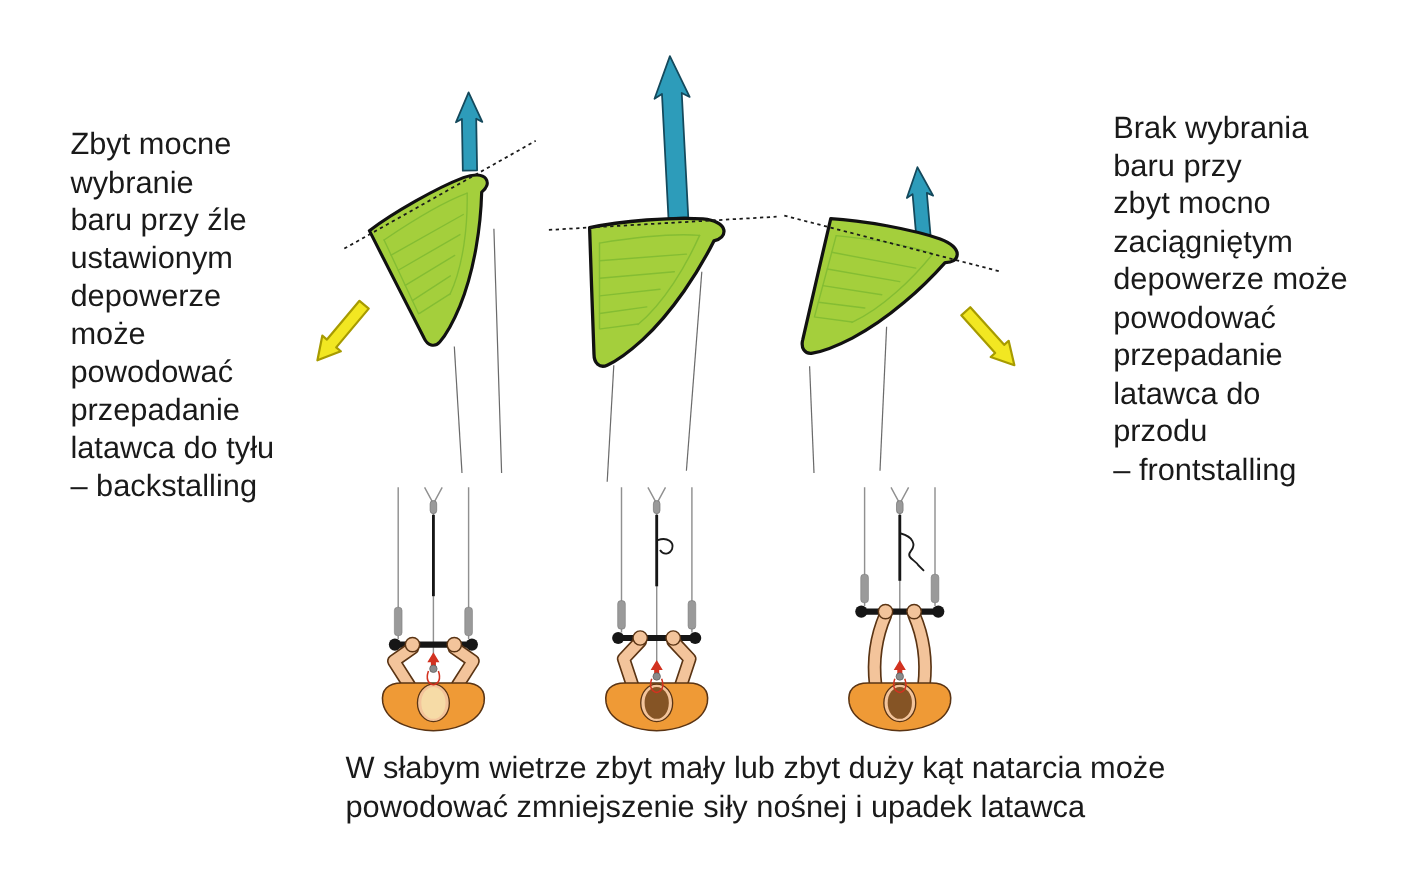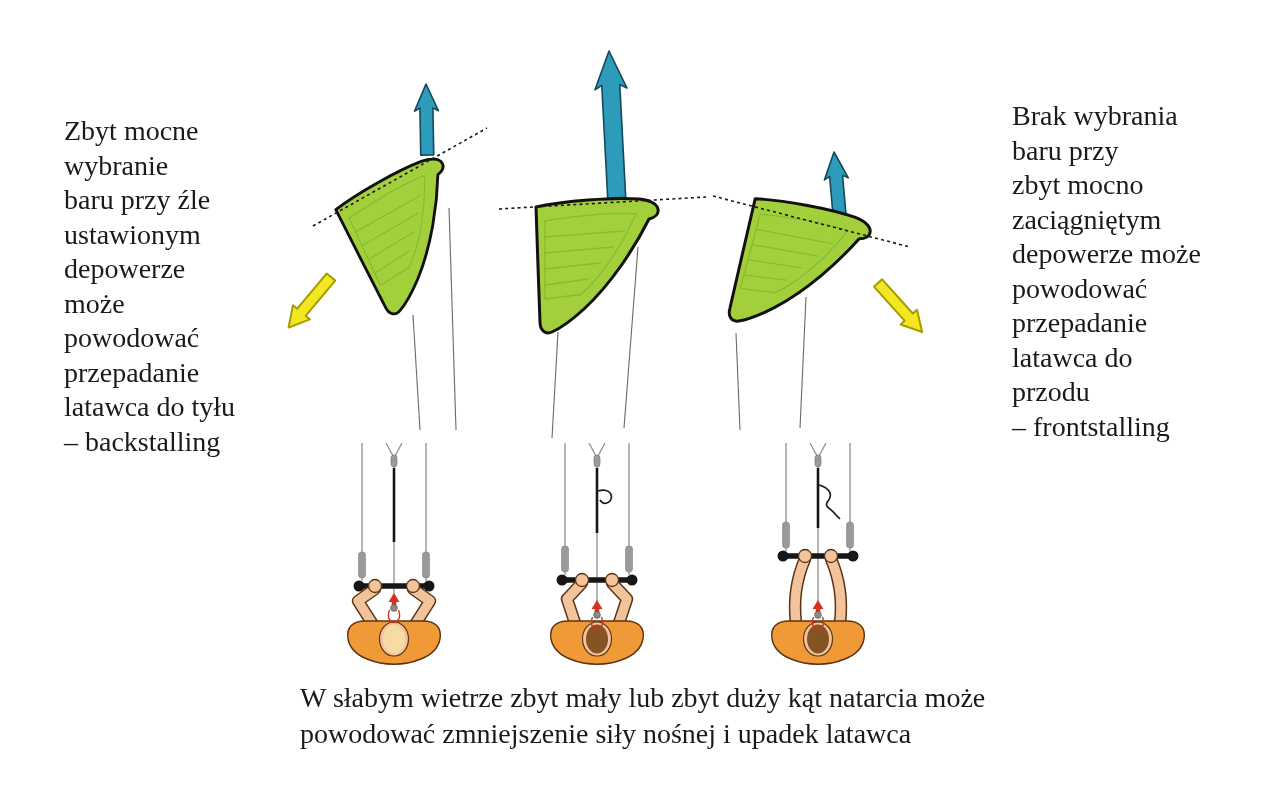--- a/index.html
+++ b/index.html
@@ -2,32 +2,32 @@
 <html style="--background: #ffffff; --text: #1a1a1a; --kite-green: #a4cf3c; --rib-green: #84bd33; --kite-outline: #111111; --lift-blue: #2d9cba; --lift-outline: #14495c; --fall-yellow: #f2e722; --fall-outline: #a79b00; --line-gray: #909090; --bridle-gray: #6a6a6a; --bar-black: #161616; --sleeve-gray: #9a9a9a; --skin: #f3c49b; --skin-outline: #5a3414; --shirt-orange: #ef9a36; --head-light: #f6dba6; --hair-brown: #855425; --red-indicator: #d23220;"><head>
 <meta charset="utf-8">
 <style>
   html, body { margin: 0; padding: 0; }
   body {
     width: 1280px; height: 811px;
     background: var(--background, #fff);
     font-family: "Liberation Sans", "DejaVu Sans", sans-serif;
     overflow: hidden;
   }
-  .stage { position: relative; width: 1128px; height: 811px; font-family: Liberation Serif, serif; }
+  .stage { position: relative; width: 1128px; height: 811px; }
   .caption {
     position: absolute;
     white-space: pre-line;
     font-size: 28px;
     line-height: 34.5px;
     color: var(--text, #1a1a1a);
     letter-spacing: 0;
   }
   .caption.left   { left: 64px;   top: 114px; width: 260px; }
   .caption.right  { left: 1012px; top: 99px; width: 260px; }
-  .caption.bottom { left: 300px;  top: 680px; width: 780px; line-height: 35.5px; }
+  .caption.bottom { left: 314px;  top: 680px; width: 780px; line-height: 35.5px; }
 
   svg.diagram { position: absolute; left: 0; top: 0; }
 
   
   .kite  { fill: var(--kite-green); stroke: var(--kite-outline); stroke-width: 3; stroke-linejoin: round; }
   .rib   { stroke: var(--rib-green); stroke-width: 1.3; fill: none; stroke-linecap: round; }
   .chord { stroke: #1a1a1a; stroke-width: 1.6; stroke-dasharray: 3 3.2; fill: none; }
   .bridle{ stroke: var(--bridle-gray); stroke-width: 1.1; fill: none; }
   .lift  { fill: var(--lift-blue); stroke: var(--lift-outline); stroke-width: 1.6; stroke-linejoin: round; }
   .fall  { fill: var(--fall-yellow); stroke: var(--fall-outline); stroke-width: 2; stroke-linejoin: round; }

